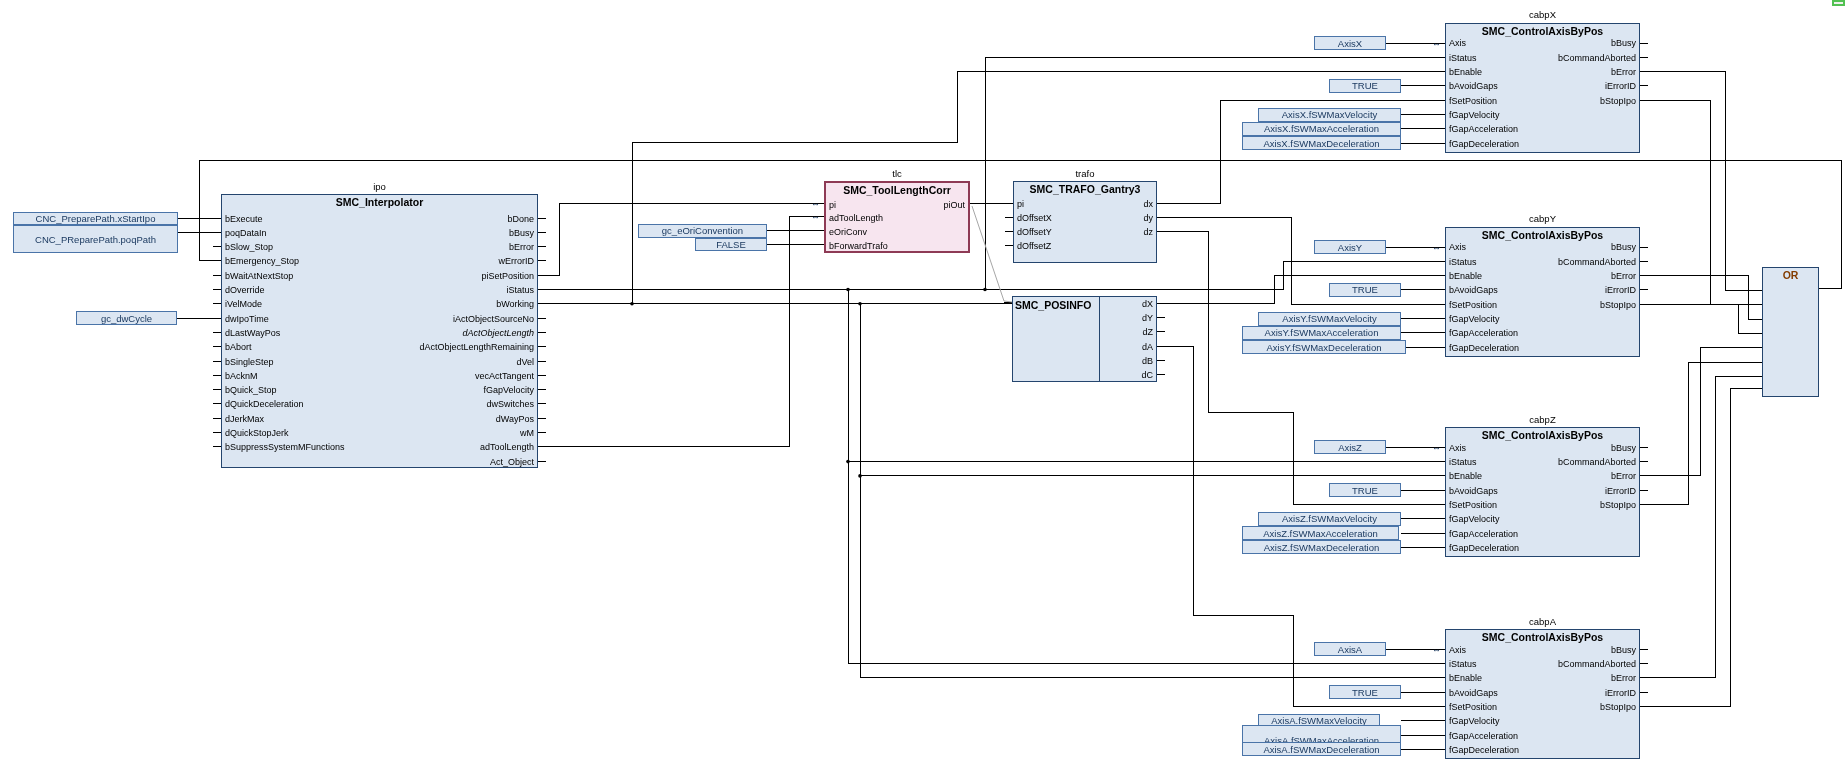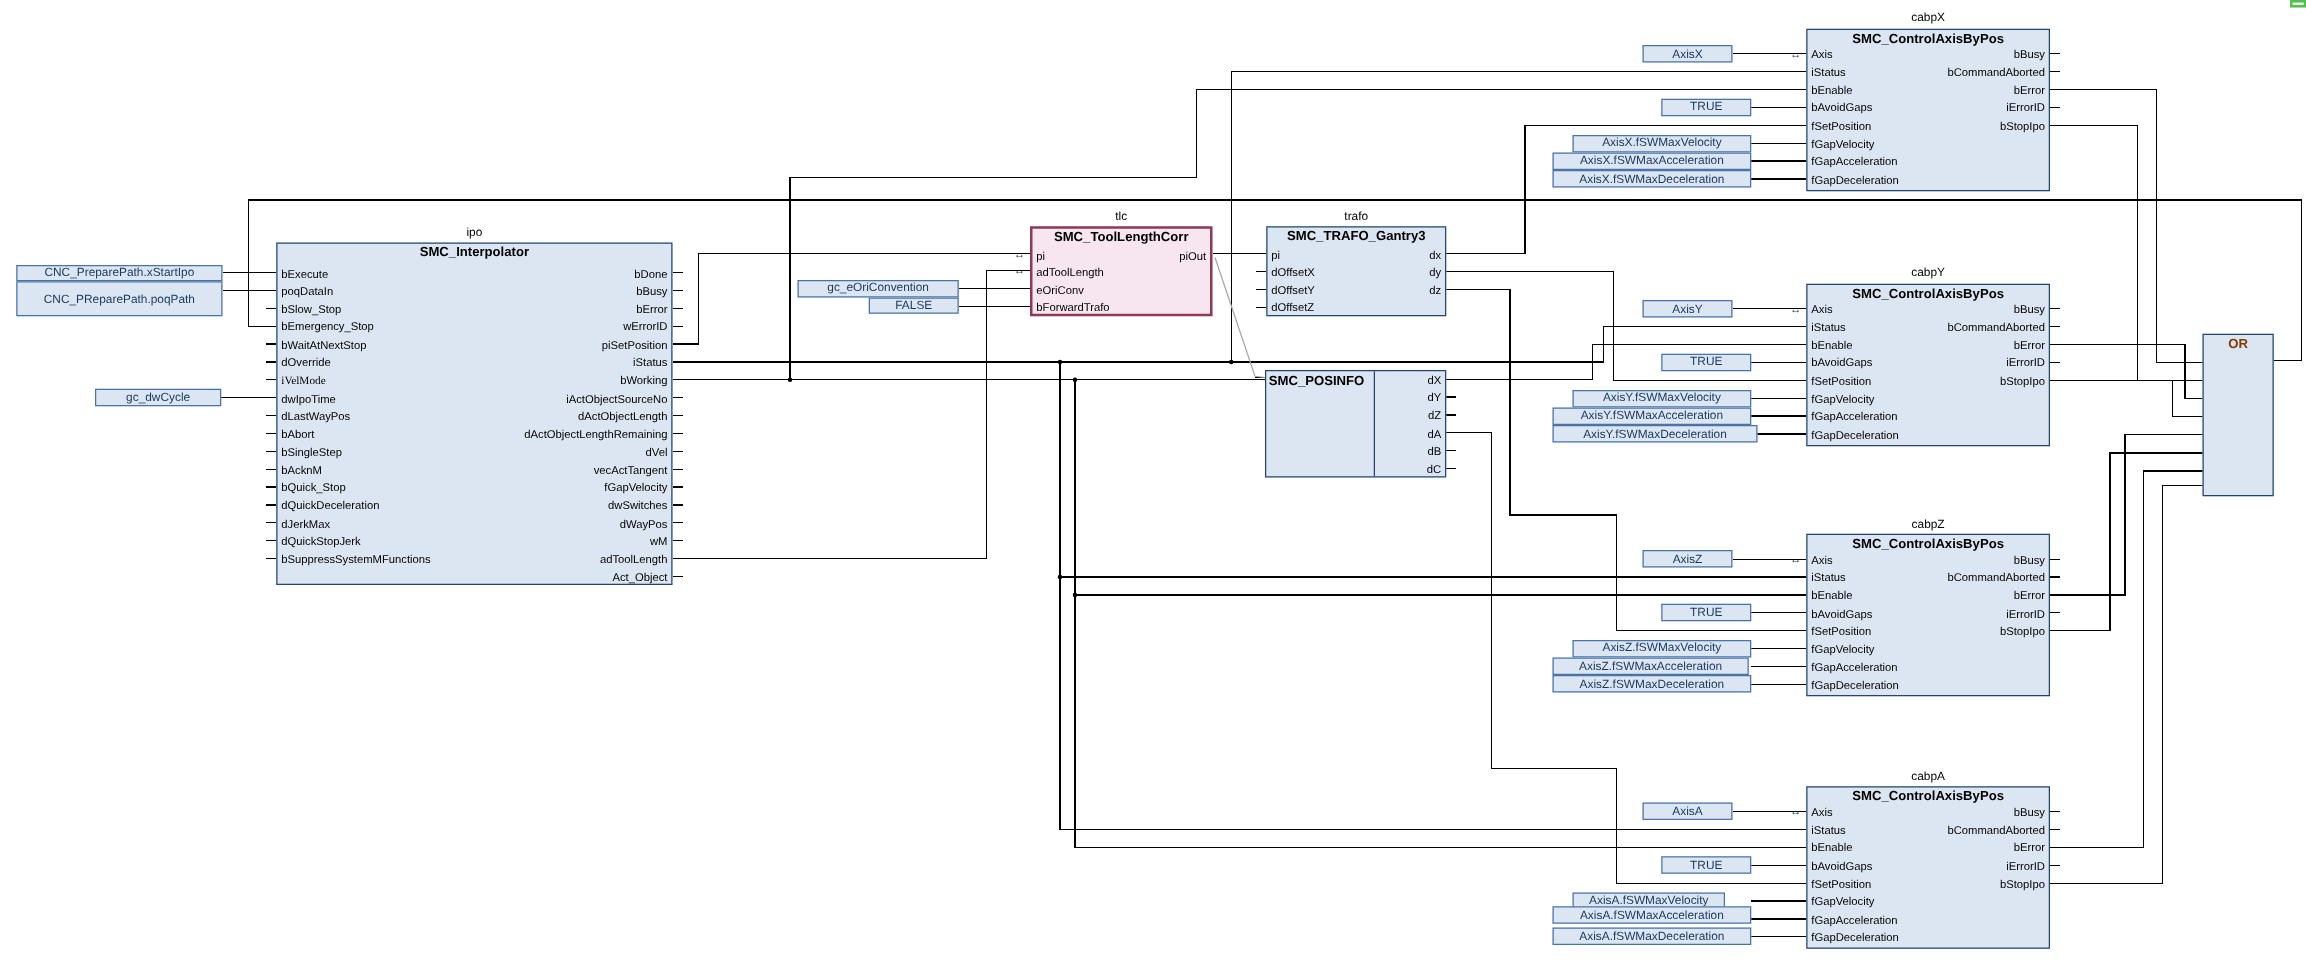--- a/index.html
+++ b/index.html
@@ -202,40 +202,40 @@
   <div id="blocks-layer">
       <div class="inst" style="left: 221px; top: 180.5px; width: 317px;">ipo</div>
       <div class="block" style="left: 221px; top: 194px; width: 317px; height: 274px;">
         <div class="block-title">SMC_Interpolator</div>
         <div class="pin l" style="top: 18.5px;">bExecute</div>
         <div class="pin l" style="top: 32.8px;">poqDataIn</div>
         <div class="pin l" style="top: 47.1px;">bSlow_Stop</div>
         <div class="pin l" style="top: 61.4px;">bEmergency_Stop</div>
         <div class="pin l" style="top: 75.7px;">bWaitAtNextStop</div>
         <div class="pin l" style="top: 90px;">dOverride</div>
-        <div class="pin l" style="top: 104.3px; font-family: Liberation Serif, serif;">iVelMode</div>
+        <div class="pin l" style="top: 104.3px;">iVelMode</div>
         <div class="pin l" style="top: 118.6px;">dwIpoTime</div>
         <div class="pin l" style="top: 132.9px;">dLastWayPos</div>
         <div class="pin l" style="top: 147.2px;">bAbort</div>
         <div class="pin l" style="top: 161.5px;">bSingleStep</div>
         <div class="pin l" style="top: 175.8px;">bAcknM</div>
         <div class="pin l" style="top: 190.1px;">bQuick_Stop</div>
         <div class="pin l" style="top: 204.4px;">dQuickDeceleration</div>
         <div class="pin l" style="top: 218.7px;">dJerkMax</div>
         <div class="pin l" style="top: 233px;">dQuickStopJerk</div>
         <div class="pin l" style="top: 247.3px;">bSuppressSystemMFunctions</div>
         <div class="pin r" style="top: 18.5px;">bDone</div>
         <div class="pin r" style="top: 32.8px;">bBusy</div>
         <div class="pin r" style="top: 47.1px;">bError</div>
         <div class="pin r" style="top: 61.4px;">wErrorID</div>
         <div class="pin r" style="top: 75.7px;">piSetPosition</div>
         <div class="pin r" style="top: 90px;">iStatus</div>
         <div class="pin r" style="top: 104.3px;">bWorking</div>
         <div class="pin r" style="top: 118.6px;">iActObjectSourceNo</div>
-        <div class="pin r" style="top: 132.9px;">dActObjectLength</div>
+        <div class="pin r" style="top: 132.9px; font-style: italic;">dActObjectLength</div>
         <div class="pin r" style="top: 147.2px;">dActObjectLengthRemaining</div>
         <div class="pin r" style="top: 161.5px;">dVel</div>
         <div class="pin r" style="top: 175.8px;">vecActTangent</div>
         <div class="pin r" style="top: 190.1px;">fGapVelocity</div>
         <div class="pin r" style="top: 204.4px;">dwSwitches</div>
         <div class="pin r" style="top: 218.7px;">dWayPos</div>
         <div class="pin r" style="top: 233px;">wM</div>
         <div class="pin r" style="top: 247.3px;">adToolLength</div>
         <div class="pin r" style="top: 261.6px;">Act_Object</div>
       </div>
@@ -244,21 +244,21 @@
       <div class="inst" style="left: 824px; top: 167.5px; width: 146px;">tlc</div>
       <div class="block pink" style="left: 824px; top: 181px; width: 146px; height: 72px;">
         <div class="block-title">SMC_ToolLengthCorr</div>
         <div class="pin l" style="top: 16.5px;">pi</div>
         <div class="pin l" style="top: 29.8px;">adToolLength</div>
         <div class="pin l" style="top: 44.1px;">eOriConv</div>
         <div class="pin l" style="top: 58.4px;">bForwardTrafo</div>
         <div class="pin r" style="top: 16.5px;">piOut</div>
       </div>
       <div class="inst" style="left: 1013px; top: 167.5px; width: 144px;">trafo</div>
-      <div class="block" style="left: 1013px; top: 181px; width: 144px; height: 72px;">
+      <div class="block" style="left: 1013px; top: 181px; width: 144px; height: 82px;">
         <div class="block-title">SMC_TRAFO_Gantry3</div>
         <div class="pin l" style="top: 16.5px;">pi</div>
         <div class="pin l" style="top: 30.8px;">dOffsetX</div>
         <div class="pin l" style="top: 45.1px;">dOffsetY</div>
         <div class="pin l" style="top: 59.4px;">dOffsetZ</div>
         <div class="pin r" style="top: 16.5px;">dx</div>
         <div class="pin r" style="top: 30.8px;">dy</div>
         <div class="pin r" style="top: 45.1px;">dz</div>
       </div>
       <div class="block" style="left: 1012px; top: 296px; width: 145px; height: 86px;">
@@ -362,17 +362,17 @@
       <div class="lit" style="left: 1242px; top: 325.8px; width: 159px; height: 14px;">AxisY.fSWMaxAcceleration</div>
       <div class="lit" style="left: 1242px; top: 340.1px; width: 164px; height: 14px;">AxisY.fSWMaxDeceleration</div>
       <div class="lit" style="left: 1314px; top: 440.3px; width: 72px; height: 14px;">AxisZ</div>
       <div class="lit" style="left: 1329px; top: 483.2px; width: 72px; height: 14px;">TRUE</div>
       <div class="lit" style="left: 1258px; top: 511.8px; width: 143px; height: 14px;">AxisZ.fSWMaxVelocity</div>
       <div class="lit" style="left: 1242px; top: 526.1px; width: 157px; height: 14px;">AxisZ.fSWMaxAcceleration</div>
       <div class="lit" style="left: 1242px; top: 540.4px; width: 159px; height: 14px;">AxisZ.fSWMaxDeceleration</div>
       <div class="lit" style="left: 1314px; top: 642.3px; width: 72px; height: 14px;">AxisA</div>
       <div class="lit" style="left: 1329px; top: 685.2px; width: 72px; height: 14px;">TRUE</div>
       <div class="lit" style="left: 1258px; top: 713.8px; width: 122px; height: 14px;">AxisA.fSWMaxVelocity</div>
-      <div class="lit" style="left: 1242px; top: 725px; width: 159px; height: 14px;">AxisA.fSWMaxAcceleration</div>
+      <div class="lit" style="left: 1242px; top: 725px; width: 159px; height: 30px;">AxisA.fSWMaxAcceleration</div>
       <div class="lit" style="left: 1242px; top: 742.4px; width: 159px; height: 14px;">AxisA.fSWMaxDeceleration</div>
     </div>
   <div class="corner" style="left:1832px;top:0;width:13px;height:6px;"></div>
 </div>
 
 </body></html>

